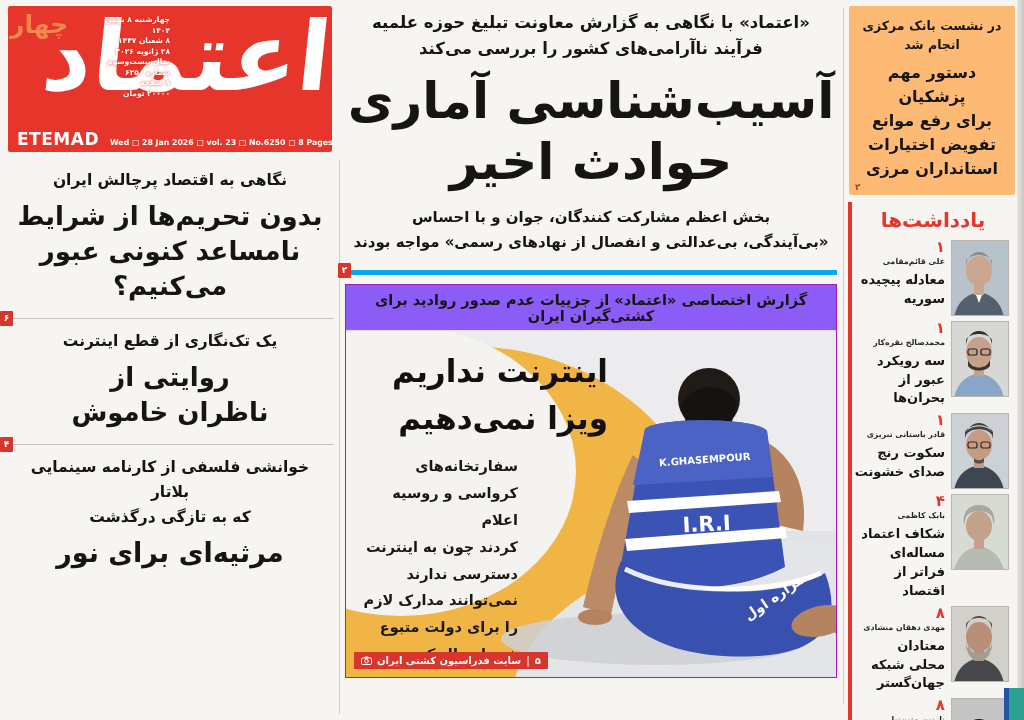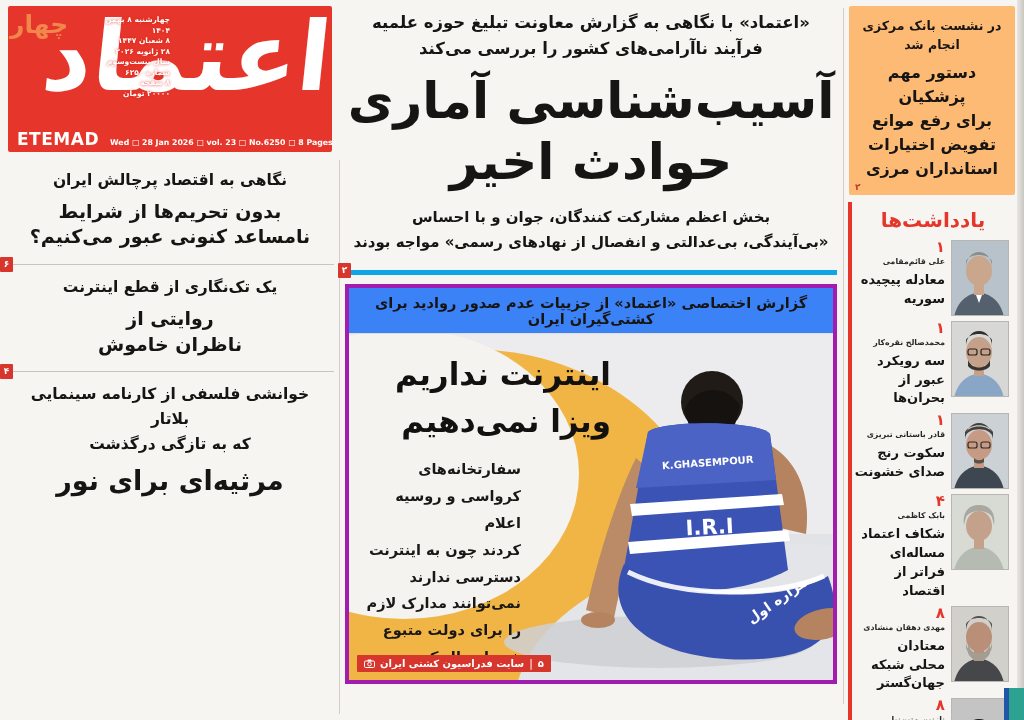--- a/index.html
+++ b/index.html
@@ -37,37 +37,37 @@
     font-size:9px; line-height:15px; text-align:center; font-weight:bold; border-radius:1px; }
 
   
   .left-col { position:absolute; left:6px; top:158px; width:328px; }
   .article { position:relative; direction:rtl; text-align:center;
     border-bottom:1px solid #c8c5c0; padding:10px 6px 14px; }
   .article:last-child { border-bottom:none; }
   .article .kicker { font-size:15.5px; font-weight:bold; line-height:1.6; }
   .article .headline { font-weight:bold; line-height:1.35; margin-top:6px; }
   .article.a1 .headline { font-size:30px; }
-  .article.a2 .headline, .article.a3 .headline { font-size:19px; }
+  .article.a2 .headline, .article.a3 .headline { font-size:26px; }
   .article.a4 .headline { font-size:27px; }
   .article .badge { left:-6px; bottom:-8px; }
 
   .sep-v1 { position:absolute; left:339px; top:160px; height:554px; width:1px; background:#d2cfca; }
   .sep-v2 { position:absolute; left:843px; top:8px; height:696px; width:1px; background:#d2cfca; }
 
   
   .center-col { position:absolute; left:345px; top:6px; width:492px; }
   .lead { position:relative; direction:rtl; text-align:center; padding:4px 2px 16px;
     border-bottom:5px solid #0ea5e9; }
   .lead .kicker { font-size:16.5px; font-weight:bold; line-height:1.6; }
   .lead .headline { font-size:50px; font-weight:bold; line-height:1.22; margin-top:8px; letter-spacing:-1px; }
   .lead .subhead { font-size:15px; font-weight:bold; line-height:1.65; margin-top:12px; }
   .lead .badge { left:-7px; bottom:-8px; }
 
-  .photo-story { margin-top:9px; border:4px solid #a21caf; background:#3b82f6; }
+  .photo-story { margin-top:9px; border:1px solid #a21caf; background:#8b5cf6; }
   .ps-kicker { direction:rtl; text-align:center; font-size:14.5px; font-weight:bold;
     padding:7px 4px 6px; border-bottom:1px solid #e2dfda; }
   .ps-photo { position:relative; height:346px; overflow:hidden; background:#ebecee; }
   .ps-photo svg.scene { position:absolute; left:0; top:0; }
   .ps-headline { position:absolute; left:22px; top:4px; width:240px; direction:rtl;
     text-align:right; font-size:31px; font-weight:bold; line-height:1.5; color:#13110f;margin-top:13px; }
   .ps-body { position:absolute; left:14px; top:122px; width:158px; direction:rtl;
     text-align:right; font-size:14.5px; font-weight:bold; line-height:1.85; color:#1a1816; }
   .ps-caption { position:absolute; left:8px; bottom:8px; background:#d6362b; color:#fff;
     direction:rtl; display:flex; align-items:center; gap:5px; font-size:10px; font-weight:bold;

